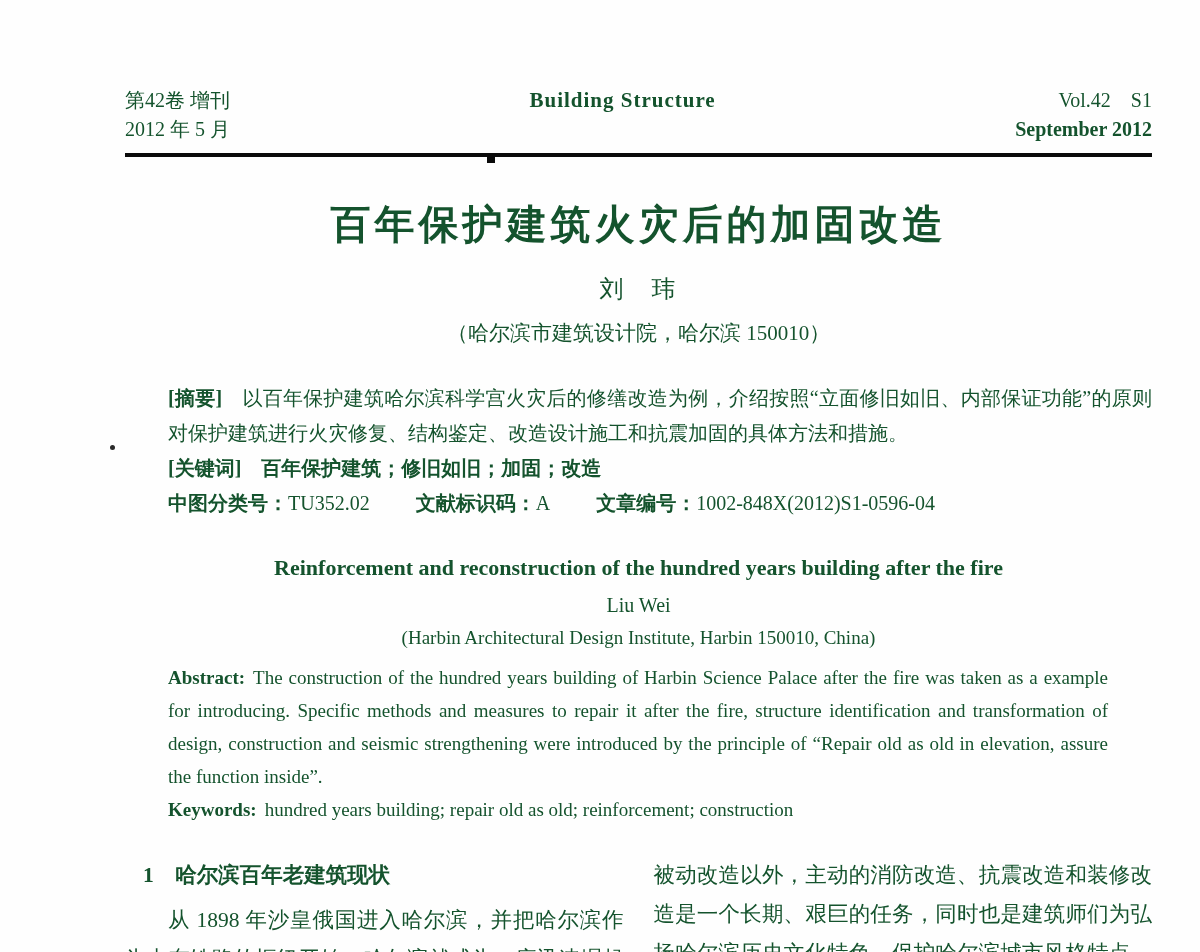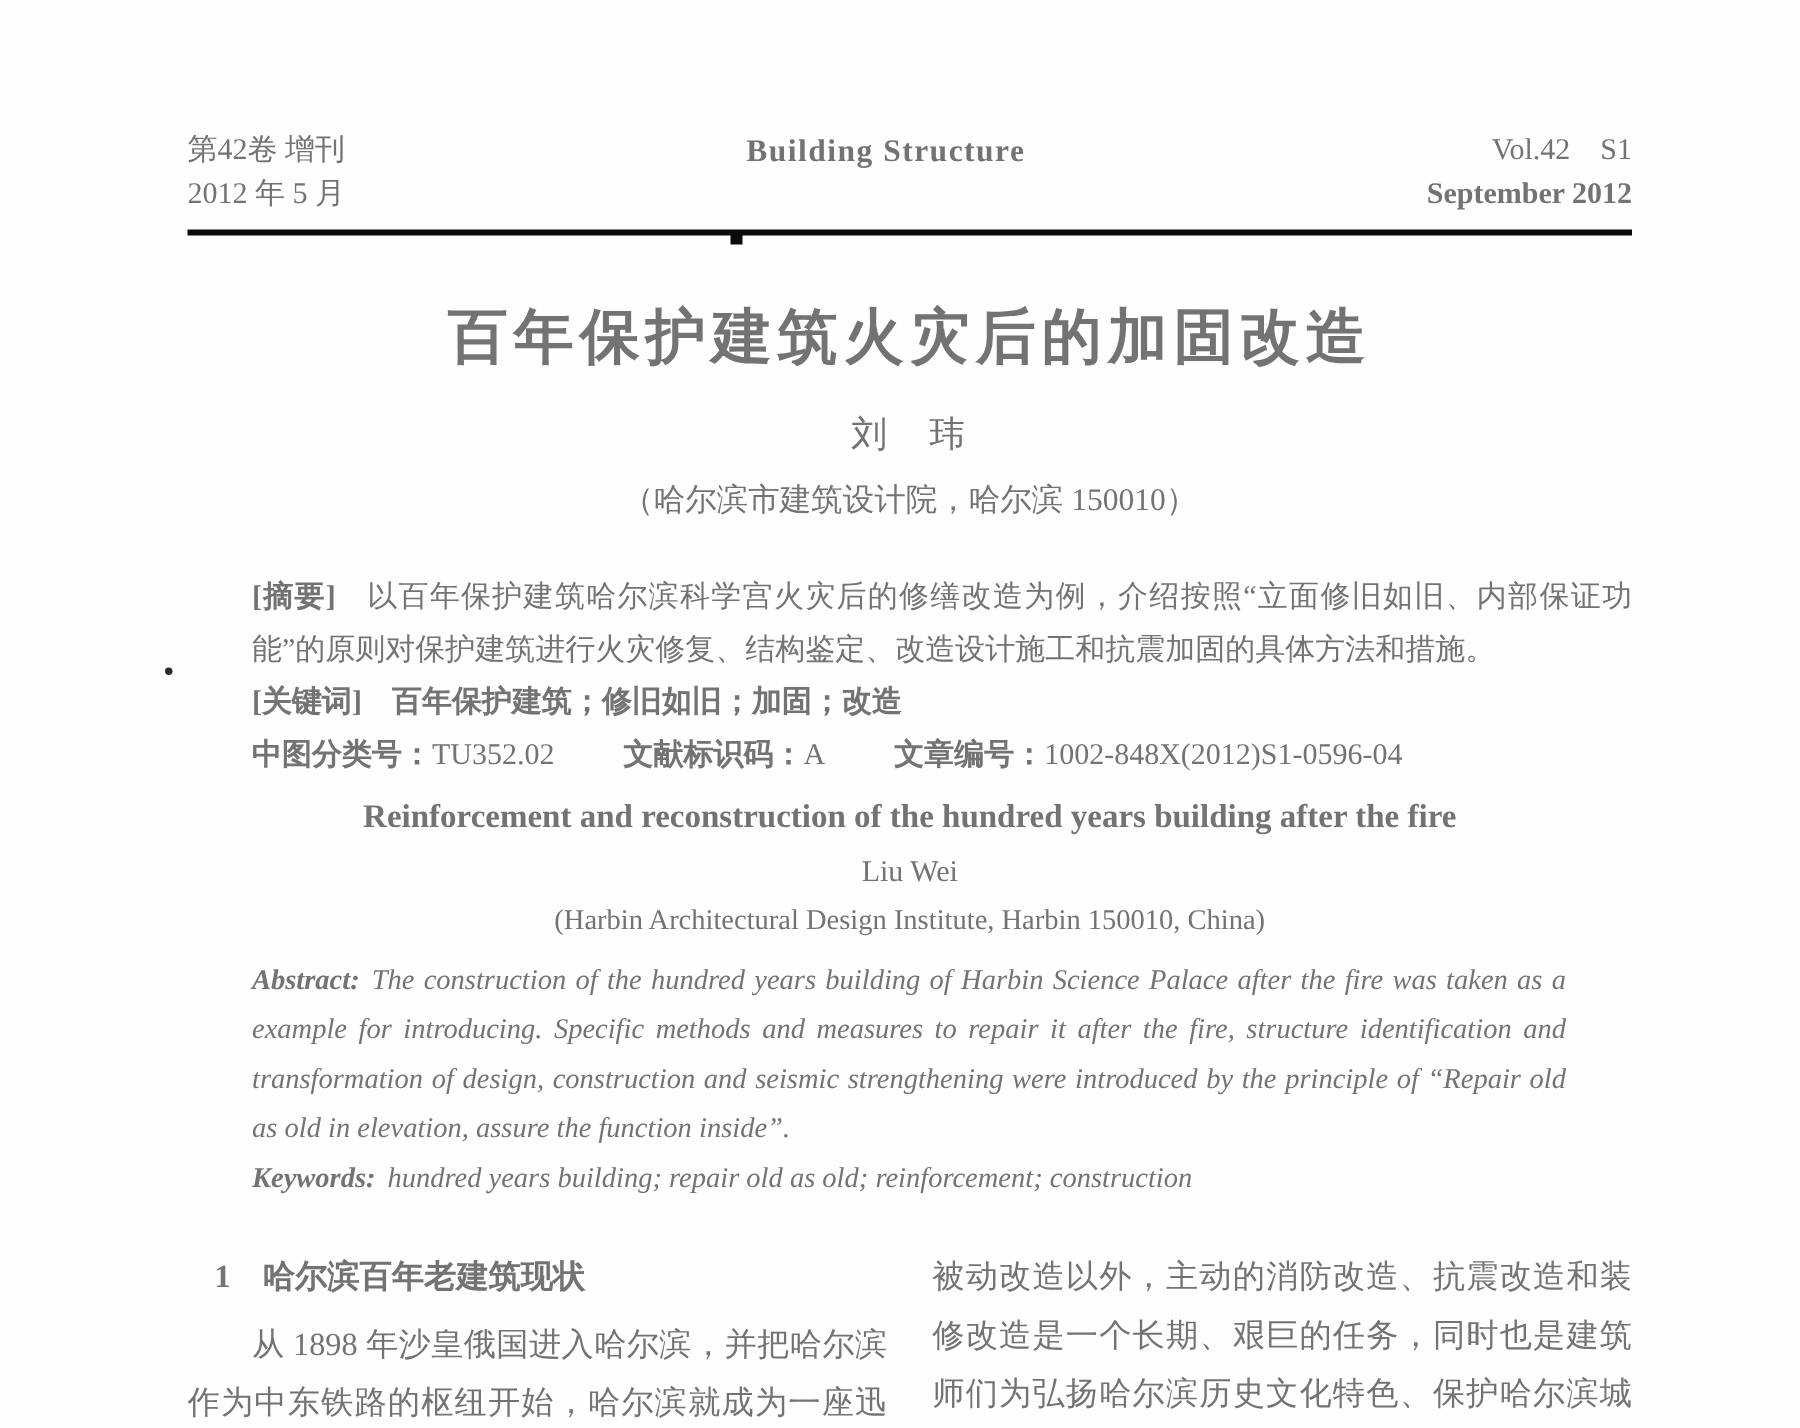--- a/index.html
+++ b/index.html
@@ -1,24 +1,24 @@
 <!DOCTYPE html>
 <html><head>
 <meta charset="utf-8">
 <style>
   html,body{margin:0;padding:0;background:#ffffff;}
   .page{
     position:relative;
     width:1200px;height:952px;
     background:#fefefe;
-    color:#737373;
+    color:#14532d;
     font-family:"Liberation Serif","DejaVu Serif",serif;
     overflow:hidden;
     box-sizing:border-box;
-    padding:86px 112px 0 125px;
+    padding:86px 48px 0 125px;
   }
   .b{font-weight:bold;}
   
   .hdr{display:flex;justify-content:space-between;align-items:flex-start;font-size:20px;line-height:29px;}
   .hdr-left{text-align:left;}
   .hdr-center{text-align:center;}
   .hdr-center .j-cn{letter-spacing:6px;font-size:21px;}
   .hdr-center .j-en{font-weight:bold;font-size:21px;letter-spacing:1px;}
   .hdr-right{text-align:right;}
   .hdr-right .en-bold{font-weight:bold;}
@@ -29,25 +29,25 @@
   .author{margin-top:24px;text-align:center;font-size:24px;letter-spacing:2px;}
   .affil{margin-top:14px;text-align:center;font-size:21px;}
   
   .meta{margin:34px 0 0 43px;font-size:20px;line-height:35px;}
   .meta p{margin:0;}
   .just{text-align:justify;}
   .lblsp{margin-right:20px;}
   .kw{font-weight:600;}
   .val{margin-right:46px;}
   
-  .title-en{margin:10px 0 0 0;text-align:center;font-size:22px;line-height:26px;}
+  .title-en{margin:34px 0 0 0;text-align:center;font-size:22px;line-height:26px;}
   .author-en{margin-top:13px;text-align:center;font-size:20px;}
   .affil-en{margin-top:10px;text-align:center;font-size:19px;}
   .meta-en{margin:12px 44px 0 43px;font-size:19px;line-height:33px;}
-  .meta-en p{margin:0;font-style:italic;}
+  .meta-en p{margin:0;}
   .lblsp2{margin-right:8px;}
   
   .cols{display:flex;gap:30px;margin-top:30px;font-size:21.5px;line-height:39px;}
   .col{flex:1 1 0;min-width:0;}
   .col .h{margin:0 0 6px 18px;font-size:21.5px;line-height:39px;}
   .col p{margin:0;}
   .indent{text-indent:2em;}
   
   .speck{position:absolute;left:110px;top:445px;width:5px;height:5px;background:#2a2a2a;border-radius:50%;}
 </style>

